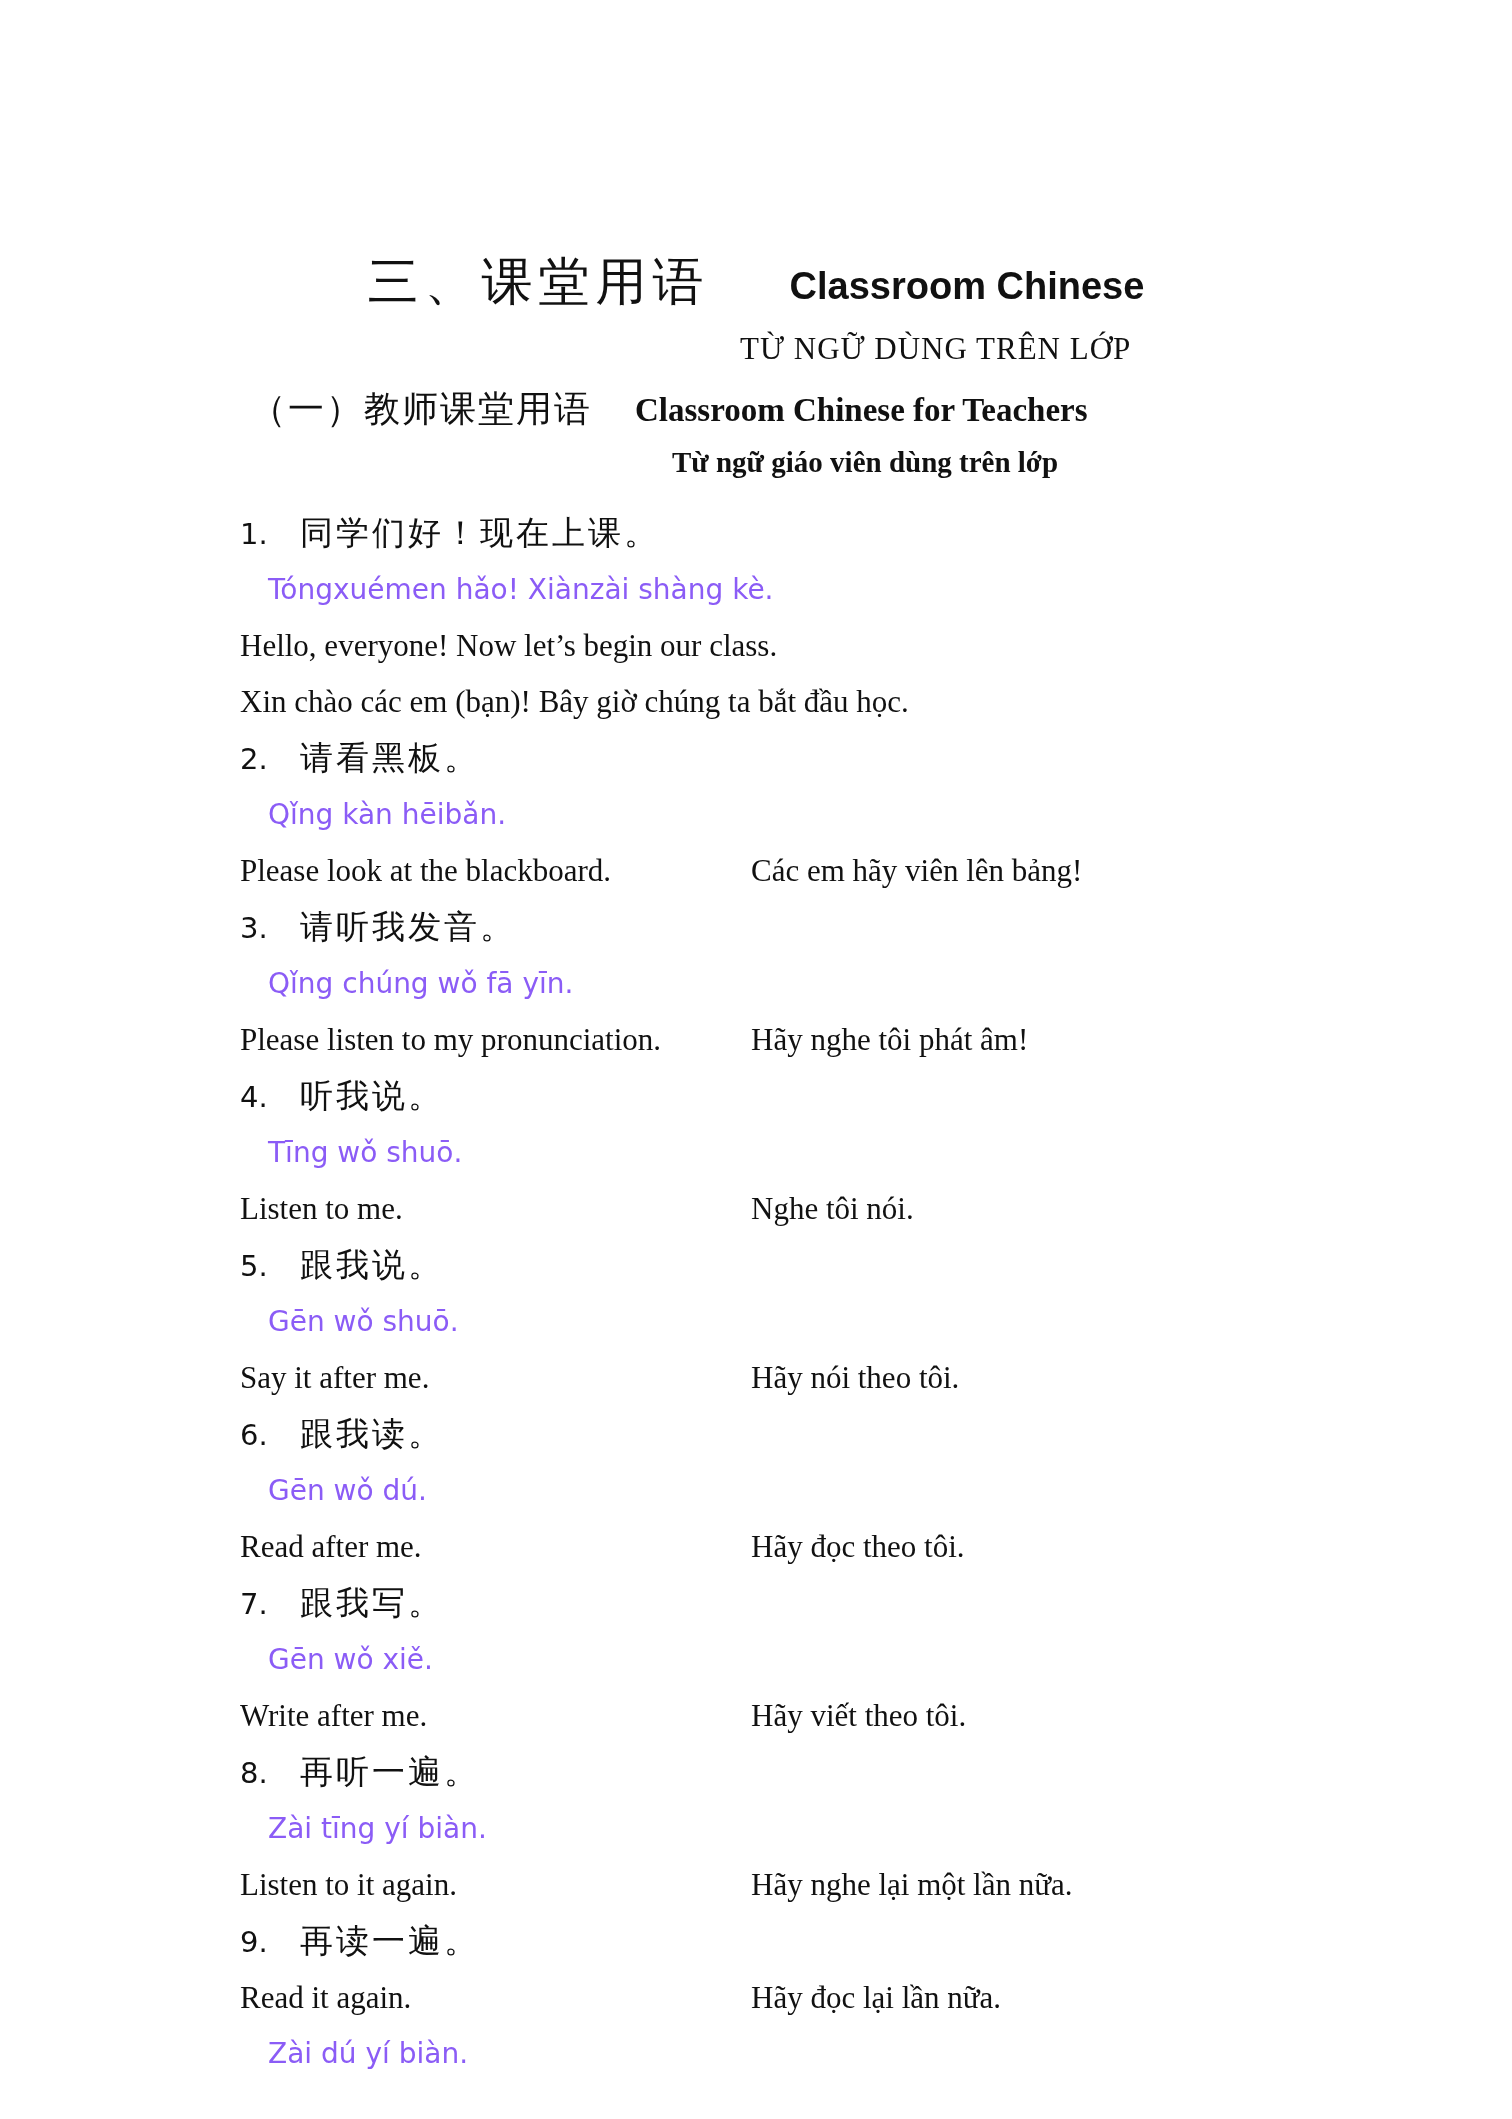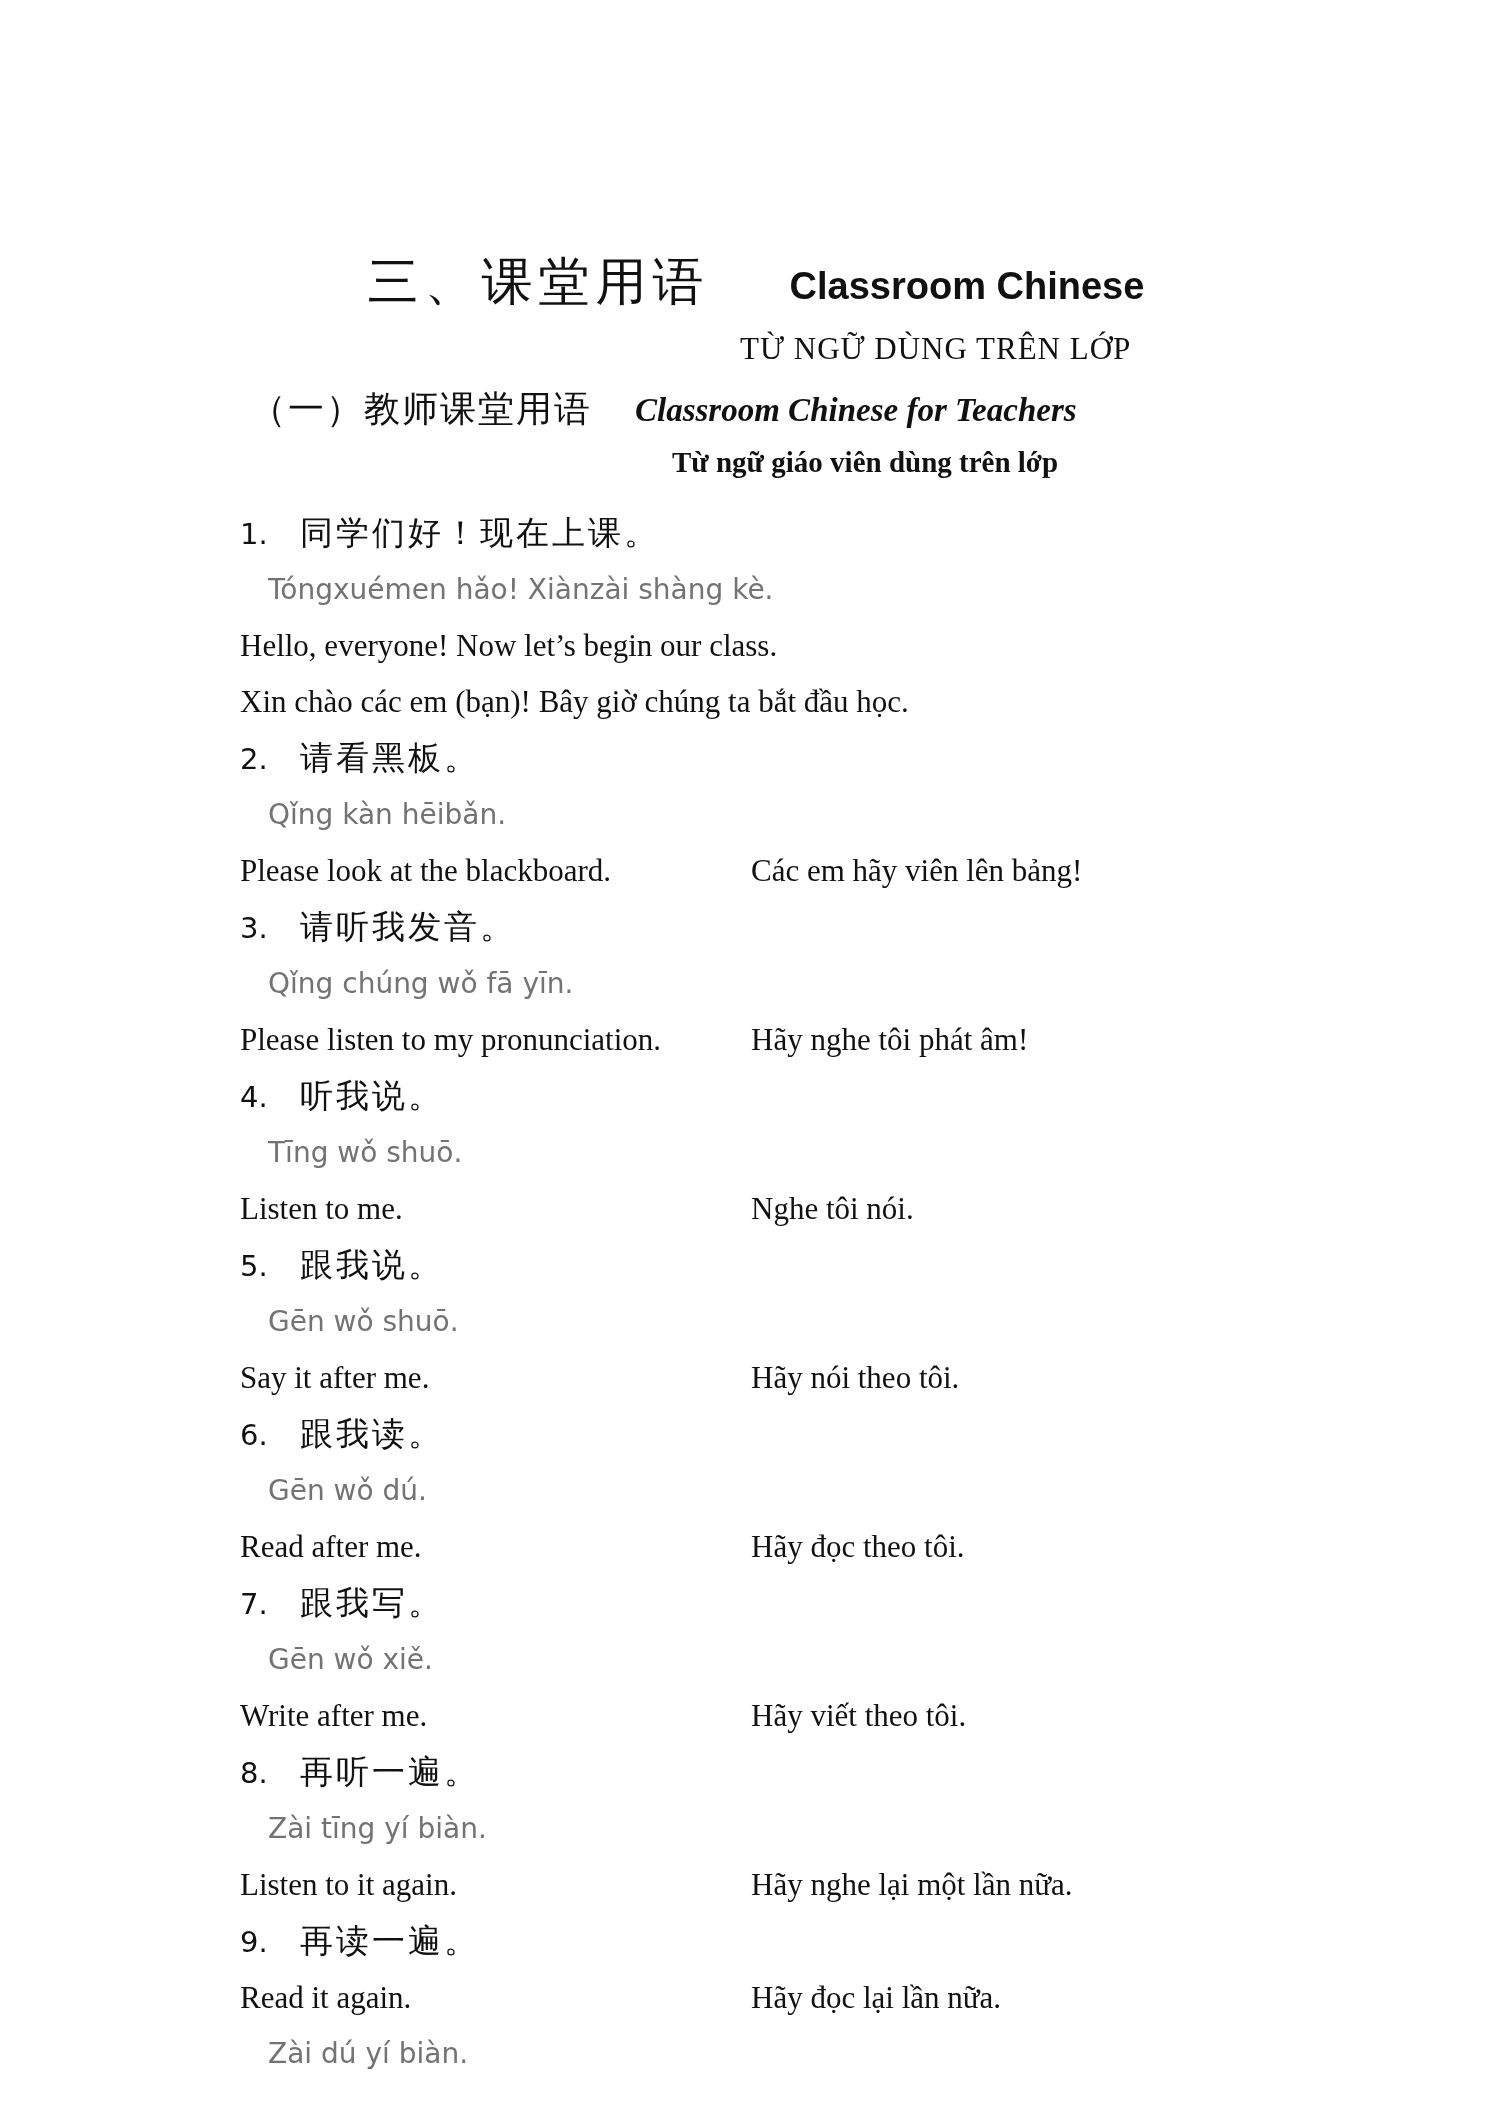--- a/index.html
+++ b/index.html
@@ -40,21 +40,21 @@
     letter-spacing: 1px;
   }
   .h3 {
     margin-top: 18px;
     margin-left: 250px;
     display: flex;
     align-items: baseline;
     gap: 43px;
   }
   .h3 .zh-sec { font-size: 36px; letter-spacing: 2px; }
-  .h3 .en-sec { font-size: 33px; font-weight: bold; font-style: italic; }
+  .h3 .en-sec { font-size: 33px; font-weight: bold; }
   .h4 {
     margin-top: 12px;
     margin-left: 672px;
     font-size: 29px;
     font-weight: bold;
   }
 
   
   .items {
     margin-top: 26px;
@@ -71,21 +71,21 @@
     display: inline-block;
     width: 60px;
     font-family: "DejaVu Sans", "Liberation Sans", sans-serif;
     font-size: 29px;
     letter-spacing: 0;
   }
   .line.pinyin {
     margin-left: 28px;
     font-family: "DejaVu Sans", "Liberation Sans", sans-serif;
     font-size: 28px;
-    color: #737373;
+    color: #8b5cf6;
   }
   .line.trans {
     font-size: 31px;
     display: grid;
     grid-template-columns: 511px auto;
   }
   .line.trans.stacked { display: block; }
   .line.trans.stacked .en,
   .line.trans.stacked .vi { display: block; line-height: 56px; }
 </style>

